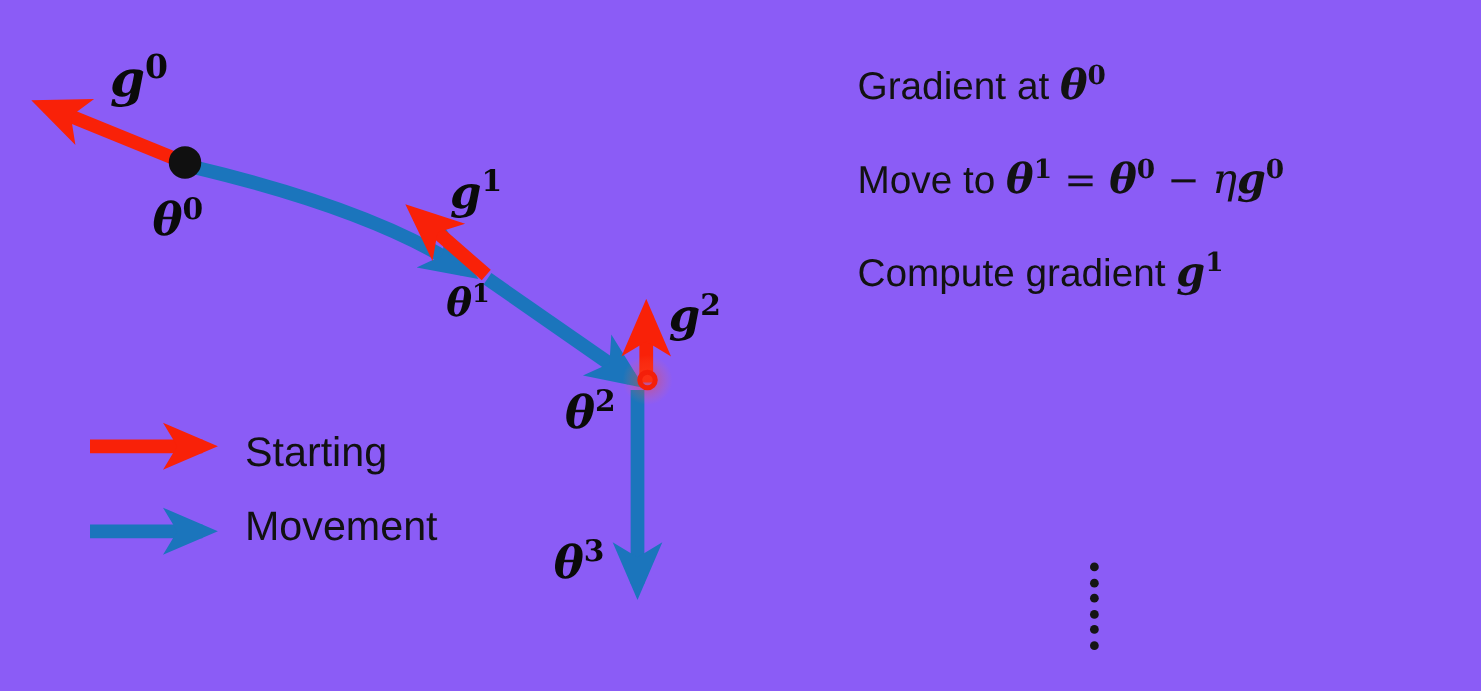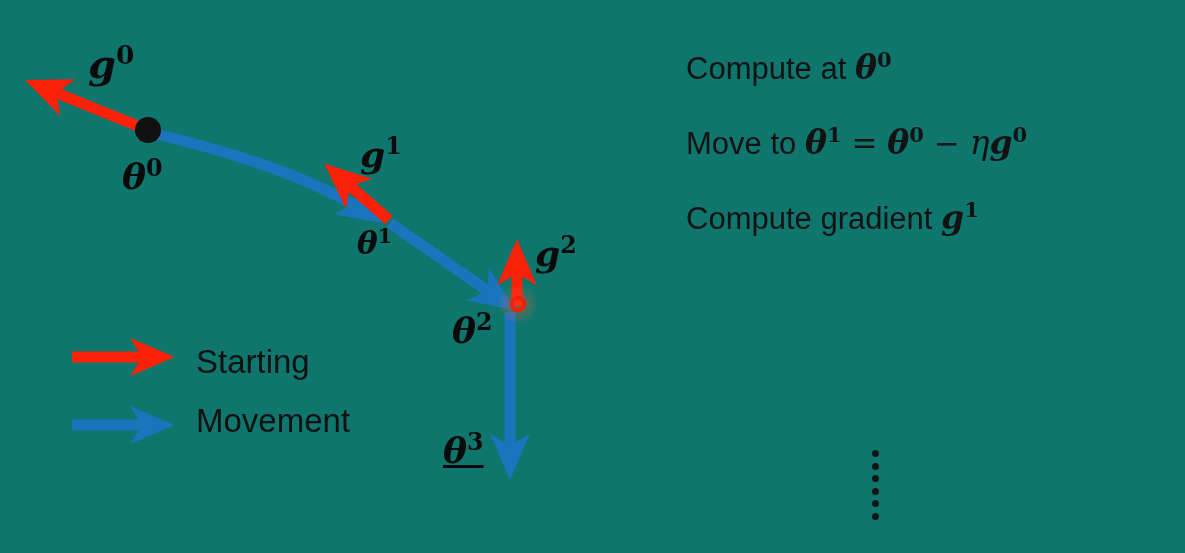--- a/index.html
+++ b/index.html
@@ -7,21 +7,21 @@
     padding: 0;
     background: #ffffff;
   }
   body {
     font-family: "Liberation Sans", sans-serif;
   }
   #slide {
     position: relative;
     width: 1185px;
     height: 553px;
-    background: #0f766e;
+    background: #8b5cf6;
     overflow: hidden;
   }
   #diagram-svg {
     position: absolute;
     left: 0;
     top: 0;
     width: 1185px;
     height: 553px;
   }
   .math-label {
@@ -168,31 +168,31 @@
   </div>
 
   <div class="math-label" style="left:535px; top:235px; font-size:36px;">
     <span>g</span><sup>2</sup>
   </div>
 
   <div class="math-label" style="left:452px; top:312px; font-size:36px;">
     <span>θ</span><sup>2</sup>
   </div>
 
-  <div class="math-label" style="left:443px; top:432px; font-size:36px;text-decoration:underline;">
+  <div class="math-label" style="left:443px; top:432px; font-size:36px;">
     <span>θ</span><sup>3</sup>
   </div>
 
   <div class="legend-text" style="left:196px; top:345px;">Starting</div>
   <div class="legend-text" style="left:196px; top:404px;">Movement</div>
 
   <div id="steps-list">
 
     <div class="step-line">
-      <span>Compute at </span><span class="mth"><span>θ</span><sup>0</sup></span>
+      <span>Gradient at </span><span class="mth"><span>θ</span><sup>0</sup></span>
     </div>
 
 
     <div class="step-line">
       <span>Move to </span><span class="mth"><span>θ</span><sup>1</sup></span><span class="op">&nbsp;<span>=</span>&nbsp;</span><span class="mth"><span>θ</span><sup>0</sup></span><span class="op">&nbsp;<span>−</span>&nbsp;</span><span class="eta">η</span><span class="mth"><span>g</span><sup>0</sup></span>
     </div>
 
     <div class="step-line">
       <span>Compute gradient </span><span class="mth"><span>g</span><sup>1</sup></span>
     </div>

